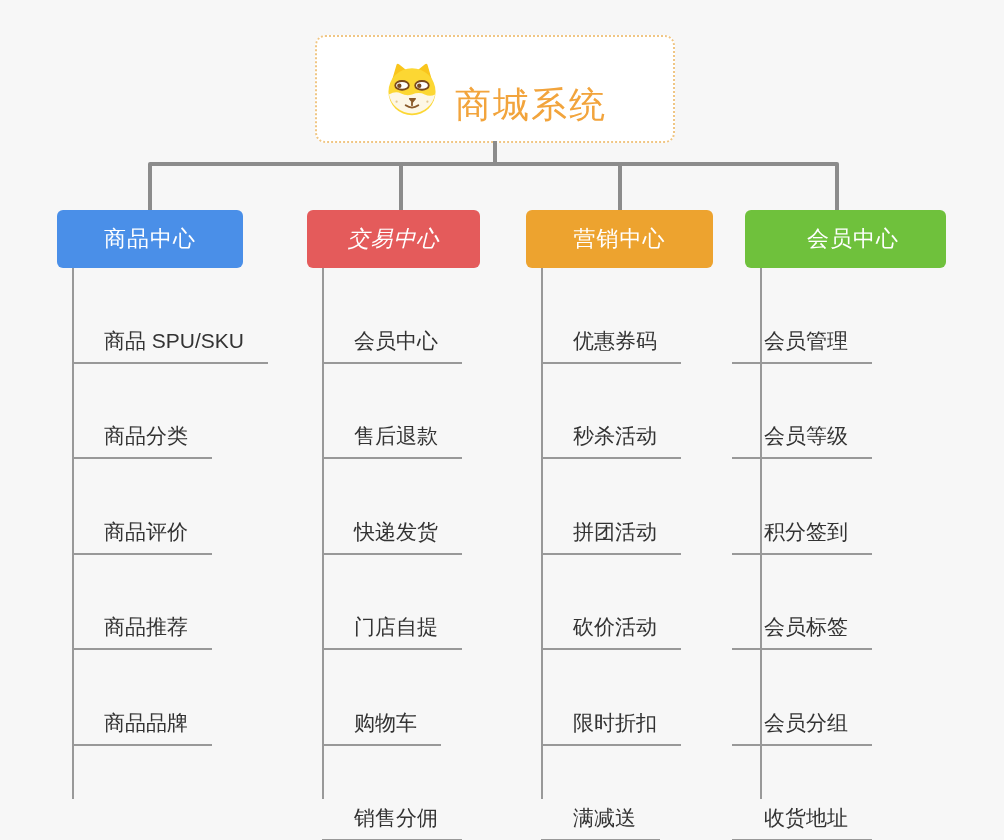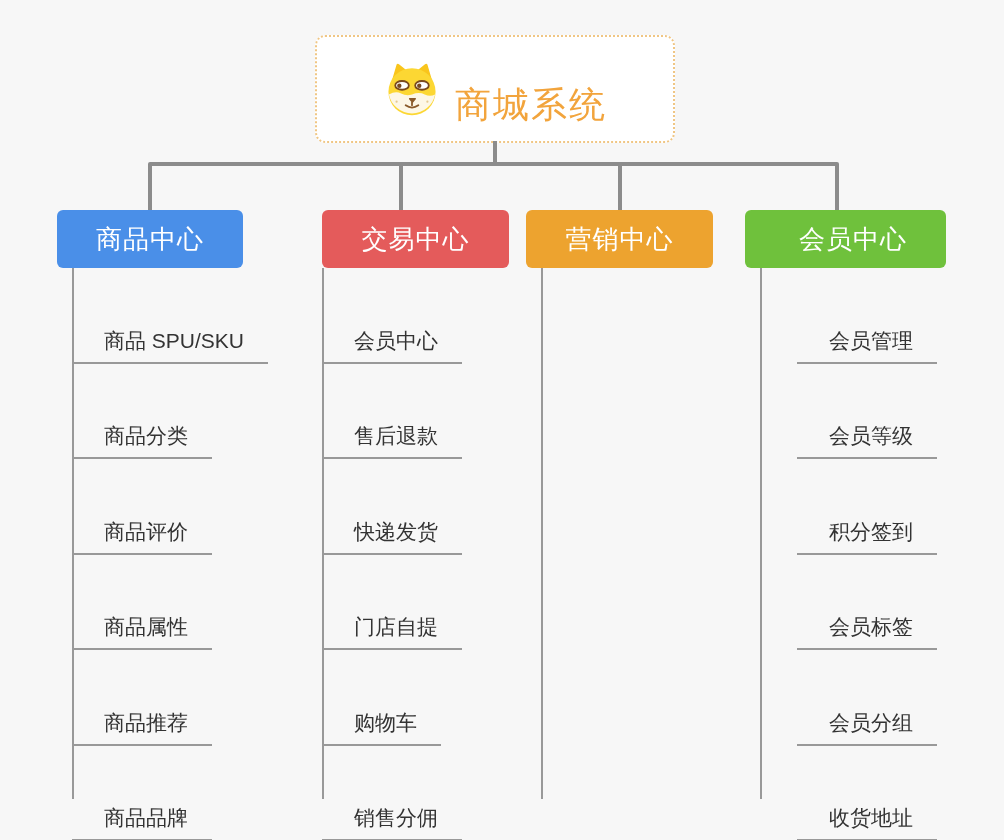--- a/index.html
+++ b/index.html
@@ -30,32 +30,32 @@
   .drop{top:164px;width:4px;height:46px;}
   .drop-0{left:148px;}
   .drop-1{left:399px;}
   .drop-2{left:618px;}
   .drop-3{left:835px;}
 
   
   .branch-header{
     position:absolute;top:210px;height:58px;border-radius:6px;
     display:flex;align-items:center;justify-content:center;
-    color:#ffffff;font-size:26px;letter-spacing:1px;cursor:default;
+    color:#ffffff;font-size:22px;letter-spacing:1px;cursor:default;
   }
   .b0{left:57px;width:186px;}
-  .b1{left:322px;width:187px;}
+  .b1{left:307px;width:173px;font-style:italic;}
   .b2{left:526px;width:187px;}
   .b3{left:745px;width:186px;padding-left:15px;}
 
   
   .vline{position:absolute;top:268px;width:2px;height:531px;background:var(--branchline);}
   .v0{left:72px;} .v1{left:322px;} .v2{left:541px;} .v3{left:760px;}
   .stack{position:absolute;top:268px;text-align:center;}
-  .s0{left:72px;} .s1{left:322px;} .s2{left:541px;} .s3{left:797px;font-family:Liberation Mono, monospace;}
+  .s0{left:72px;} .s1{left:322px;} .s2{left:541px;} .s3{left:732px;font-family:Liberation Mono, monospace;}
   .item{
     height:86.5px;display:flex;align-items:flex-end;width:max-content;
     border-bottom:2px solid var(--branchline);
     padding:0 24px 7px 32px;box-sizing:content-box;
   }
   .item span{font-size:21px;color:var(--itemtext);white-space:nowrap;}
 </style>
 </head>
 <body>
 
@@ -108,23 +108,20 @@
     <div class="item">
         <span>商品 SPU/SKU</span>
       </div>
     <div class="item">
         <span>商品分类</span>
       </div>
     <div class="item">
         <span>商品评价</span>
       </div>
     <div class="item">
-        <span>商品属性</span>
-      </div>
-    <div class="item">
         <span>商品推荐</span>
       </div>
     <div class="item">
         <span>商品品牌</span>
       </div>
   </div>
 
   <div class="stack s1">
     <div class="item">
         <span>会员中心</span>
@@ -139,20 +136,40 @@
         <span>门店自提</span>
       </div>
     <div class="item">
         <span>购物车</span>
       </div>
     <div class="item">
         <span>销售分佣</span>
       </div>
   </div>
 
+  <div class="stack s2">
+    <div class="item">
+        <span>优惠券码</span>
+      </div>
+    <div class="item">
+        <span>秒杀活动</span>
+      </div>
+    <div class="item">
+        <span>拼团活动</span>
+      </div>
+    <div class="item">
+        <span>砍价活动</span>
+      </div>
+    <div class="item">
+        <span>限时折扣</span>
+      </div>
+    <div class="item">
+        <span>满减送</span>
+      </div>
+  </div>
 
   <div class="stack s3">
     <div class="item">
         <span>会员管理</span>
       </div>
     <div class="item">
         <span>会员等级</span>
       </div>
     <div class="item">
         <span>积分签到</span>

